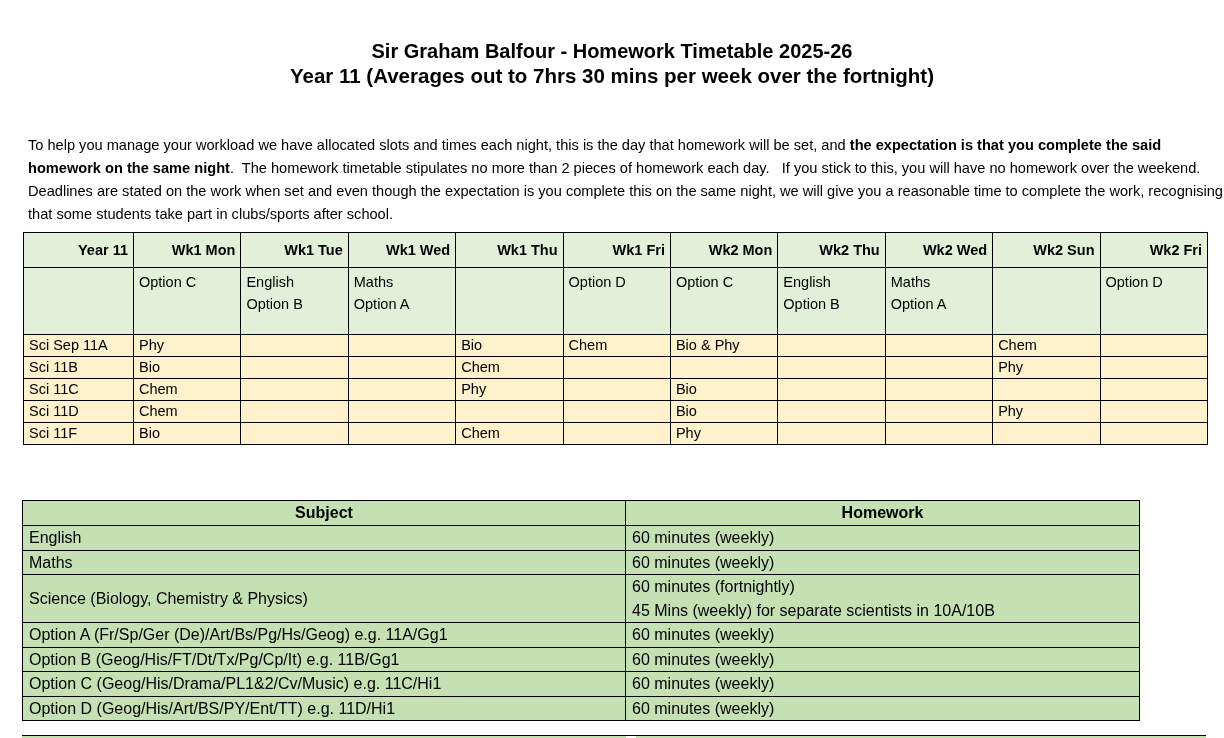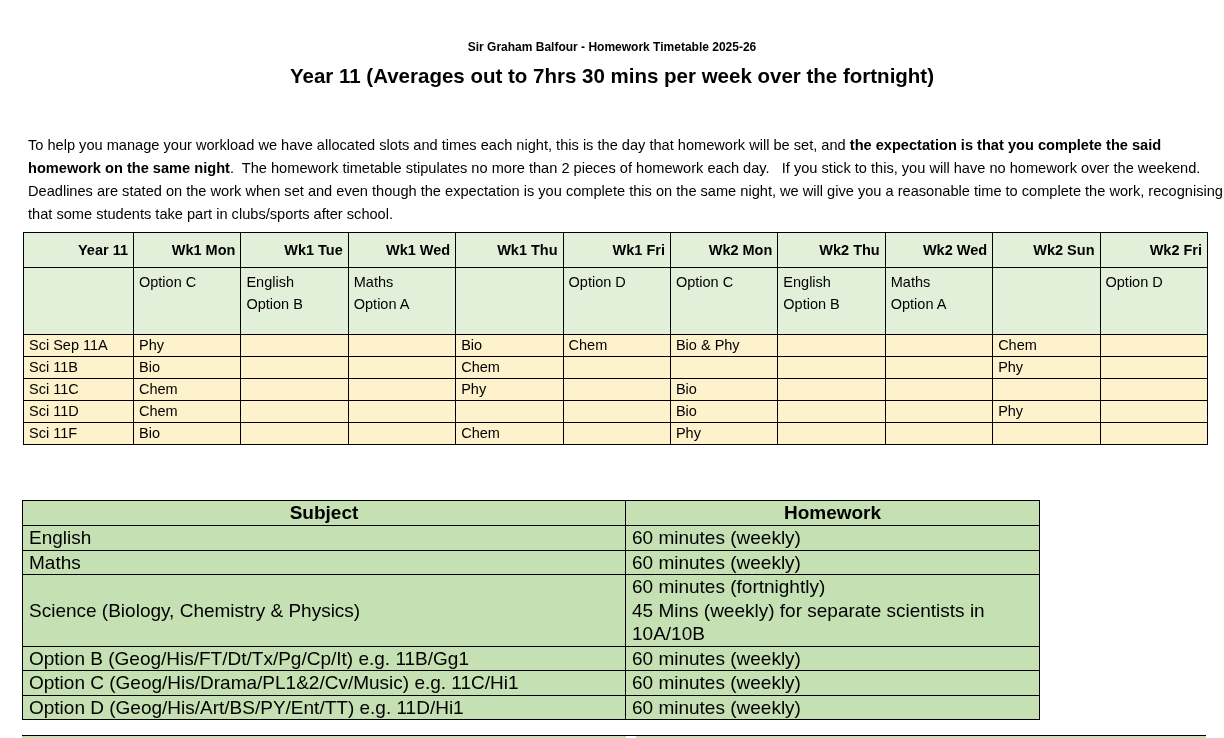--- a/index.html
+++ b/index.html
@@ -13,21 +13,21 @@
     position: relative;
     width: 1224px;
     height: 738px;
     overflow: hidden;
     background: #fff;
   }
   .doc-title {
     position: absolute;
     top: 40px; left: 0; width: 1224px;
     text-align: center;
-    font-size: 12px;
+    font-size: 20px;
     font-weight: bold;
     margin: 0;
   }
   .doc-subtitle {
     position: absolute;
     top: 64px; left: 0; width: 1224px;
     text-align: center;
     font-size: 20.5px;
     font-weight: bold;
     margin: 0;
@@ -73,22 +73,22 @@
     height: 21px;
     line-height: 19px;
     padding: 0 5px;
     vertical-align: middle;
   }
 
   
   .subjects {
     position: absolute;
     top: 500px; left: 22px;
-    width: 1018px;
-    font-size: 19px;
+    width: 1118px;
+    font-size: 16px;
   }
   .subjects col.subject-col { width: 603px; }
   .subjects th {
     background: var(--sub-bg);
     font-weight: bold;
     text-align: center;
     height: 24px;
     padding: 0 4px;
   }
   .subjects td {
@@ -282,20 +282,26 @@
           </td>
         </tr>
         <tr>
           <td>Science (Biology, Chemistry &amp; Physics)</td>
           <td>
             <div>60 minutes (fortnightly)</div>
             <div>45 Mins (weekly) for separate scientists in 10A/10B</div>
           </td>
         </tr>
         <tr>
+          <td>Option A (Fr/Sp/Ger (De)/Art/Bs/Pg/Hs/Geog) e.g. 11A/Gg1</td>
+          <td>
+            <div>60 minutes (weekly)</div>
+          </td>
+        </tr>
+        <tr>
           <td>Option B (Geog/His/FT/Dt/Tx/Pg/Cp/It) e.g. 11B/Gg1</td>
           <td>
             <div>60 minutes (weekly)</div>
           </td>
         </tr>
         <tr>
           <td>Option C (Geog/His/Drama/PL1&amp;2/Cv/Music) e.g. 11C/Hi1</td>
           <td>
             <div>60 minutes (weekly)</div>
           </td>

